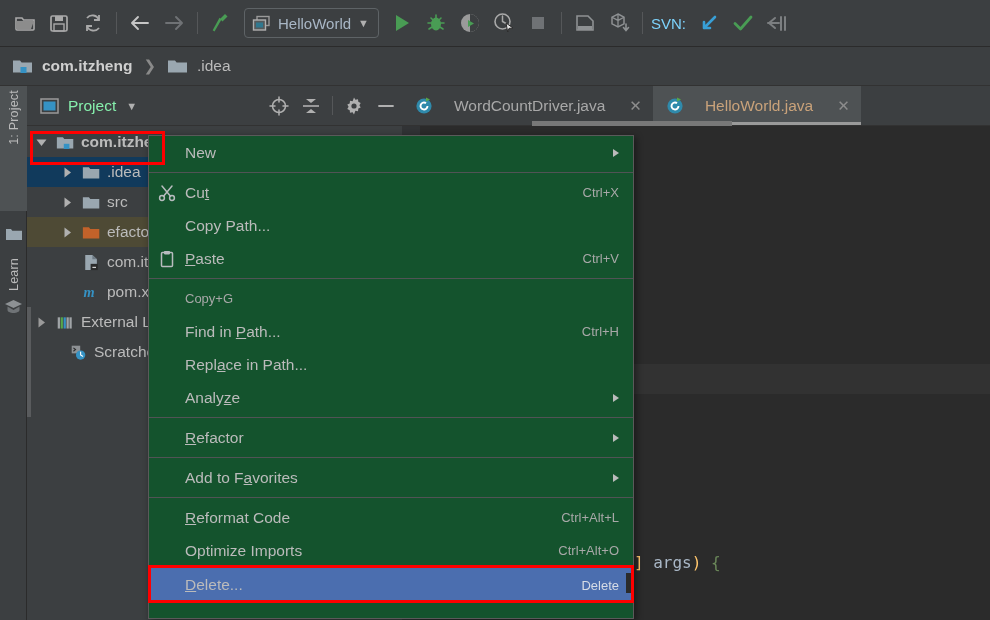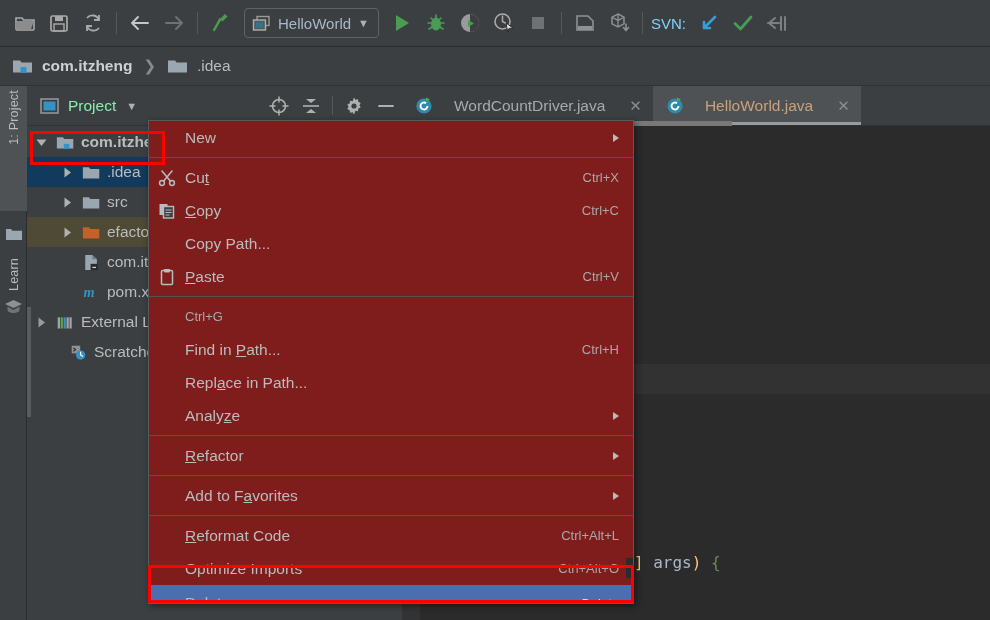--- a/index.html
+++ b/index.html
@@ -126,22 +126,22 @@
   .k-brace2 { color: #a9b7c6; }
   .k-paren  { color: #ffc66d; }
   .k-semi   { color: #cc7832; }
   .k-brace-g{ color: #6a8759; }
   .code-scroll {
     position: absolute; left: 130px; top: -5px; width: 200px; height: 5px; background: #787878;
   }
 
   
   .ctxmenu {
-    position: absolute; left: 148px; top: 120px; width: 486px; height: 484px;
-    background: #7f1d1d; border: 1px solid #5a5a5a;
+    position: absolute; left: 148px; top: 135px; width: 486px; height: 484px;
+    background: #14532d; border: 1px solid #5a5a5a;
     box-shadow: 2px 2px 7px rgba(0,0,0,.45);
     overflow: hidden; z-index: 50;
   }
   .mi {
     position: relative; height: 33px; display: flex; align-items: center;
     padding-left: 36px; padding-right: 14px; color: #bbbbbb; font-size: 15.5px;
   }
   .mi .mi-ico {
     position: absolute; left: 8px; top: 50%; transform: translateY(-50%);
     width: 20px; height: 20px; display: flex; align-items: center; justify-content: center;
@@ -530,50 +530,39 @@
         <svg width="18" height="18" viewBox="0 0 18 18">
           <circle cx="4" cy="14" r="2.4" fill="none" stroke="#b8bcbf" stroke-width="1.5"></circle>
           <circle cx="14" cy="14" r="2.4" fill="none" stroke="#b8bcbf" stroke-width="1.5"></circle>
           <path d="M5.5 12.3L14 2M12.5 12.3L4 2" stroke="#b8bcbf" stroke-width="1.5" stroke-linecap="round"></path>
         </svg>
       </span>
       <span class="mi-label">Cu<span class="mnem">t</span></span>
       <span class="mi-acc">Ctrl+X</span>
     </div>
 
-    <div class="mi">
-      <span class="mi-ico">
-        <svg width="18" height="18" viewBox="0 0 18 18">
-          <rect x="1.5" y="2" width="8" height="11" fill="#b8bcbf"></rect>
-          <rect x="5.5" y="4.5" width="10" height="11.5" fill="#3c3f41" stroke="#b8bcbf" stroke-width="1.4"></rect>
-          <path d="M7.5 8h6M7.5 10.5h6M7.5 13h4" stroke="#b8bcbf" stroke-width="1.1"></path>
-        </svg>
-      </span>
-      <span class="mi-label"><span class="mnem">C</span>opy</span>
-      <span class="mi-acc">Ctrl+C</span>
-    </div>
 
     <div class="mi">
       <span class="mi-label">Copy Path...</span>
     </div>
 
     <div class="mi">
       <span class="mi-ico">
         <svg width="18" height="18" viewBox="0 0 18 18">
           <rect x="3.5" y="2.5" width="11" height="14" rx="1" fill="none" stroke="#b8bcbf" stroke-width="1.5"></rect>
           <rect x="6" y="1" width="6" height="3.4" rx=".8" fill="#b8bcbf"></rect>
         </svg>
       </span>
       <span class="mi-label"><span class="mnem">P</span>aste</span>
       <span class="mi-acc">Ctrl+V</span>
     </div>
     <div class="mi-divider"></div>
 
     <div class="mi">
-      <span class="mi-acc">Ctrl+G</span>
+      <span class="mi-acc">Copy+G</span>
     </div>
 
     <div class="mi">
       <span class="mi-label">Find in <span class="mnem">P</span>ath...</span>
       <span class="mi-acc">Ctrl+H</span>
     </div>
 
     <div class="mi">
       <span class="mi-label">Repl<span class="mnem">a</span>ce in Path...</span>
     </div>

